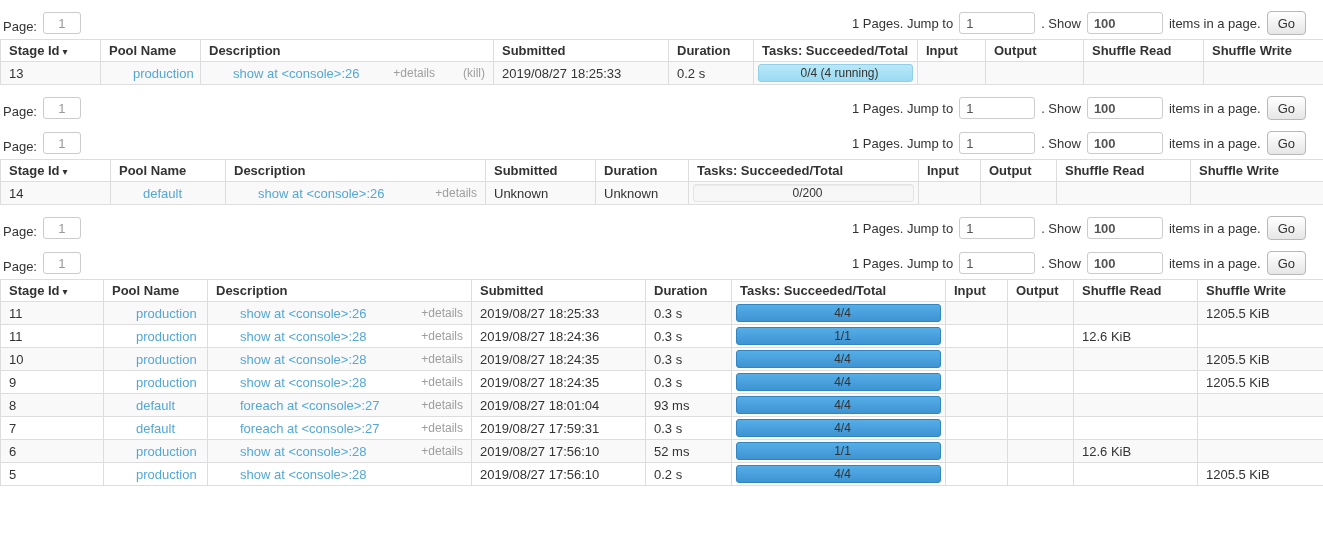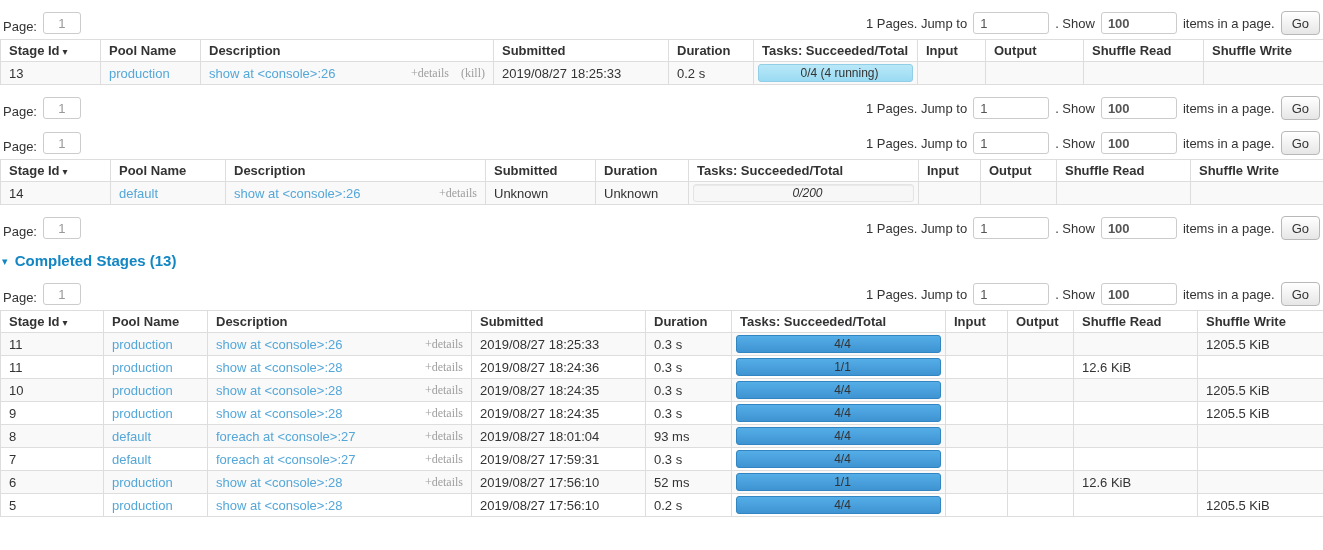--- a/index.html
+++ b/index.html
@@ -11,21 +11,21 @@
     color:#1386c3;font-size:15px;font-weight:bold;margin:12px 0 0 2px;line-height:17px;
     cursor:pointer;
   }
   .section:first-of-type .sec-title{margin-top:2px;}
   .caret{font-size:11px;margin-right:3px;position:relative;top:-1px;display:inline-block;}
   .pagerow{
     display:flex;justify-content:space-between;align-items:center;
     margin:11px 1px 4px 1px;height:24px;
   }
   .pager-left{display:flex;align-items:flex-end;gap:6px;padding-left:2px;}
-  .pager-right{display:flex;align-items:center;gap:6px;padding-right:2px;}
+  .pager-right{display:flex;align-items:center;gap:6px;padding-right:16px;}
   .inp{
     height:18px;border:1px solid #ccc;border-radius:3px;padding:1px 6px;
     font-size:13px;color:#555;font-family:inherit;background:#fff;
   }
   .pg-inp{width:24px;text-align:center;color:#999;}
   .jump-inp{width:62px;}
   .show-inp{width:62px;font-weight:bold;}
   .go-btn{
     height:24px;padding:1px 10px;font-size:13px;color:#333;
     background:linear-gradient(#ffffff,#e6e6e6);border:1px solid #b8b8b8;
@@ -33,33 +33,33 @@
   }
   table.stages-table{
     width:1323px;border-collapse:collapse;table-layout:fixed;font-size:13px;margin:0;
   }
   th,td{
     border:1px solid #ddd;padding:3px 8px;text-align:left;height:15px;
     overflow:hidden;white-space:nowrap;vertical-align:middle;
   }
   th{font-weight:bold;color:#333;background:#fff;}
   tbody tr:nth-child(odd){background:#f9f9f9;}
-  .cell-link{color:#54a7d8;text-decoration:none;cursor:pointer;}
+  .cell-link{color:#54a7d8;text-decoration:none;cursor:pointer;margin-left:24px;}
   .desc-flex{display:flex;justify-content:space-between;align-items:flex-start;}
-  .desc-right{display:flex;gap:12px;flex:none;margin-left:0;font-family:Liberation Serif, serif;}
+  .desc-right{display:flex;gap:28px;flex:none;margin-left:0;}
   .dim{color:#9e9e9e;font-size:12px;cursor:pointer;}
   .tasks-cell{padding:2px 4px;}
   .pbar{
     height:16px;line-height:16px;text-align:center;font-size:12px;color:#333;
     border-radius:3px;
     padding-left:8px;
   }
   .pbar.success{background:linear-gradient(#55aee8,#3f93d2);border:1px solid #3186c1;}
   .pbar.running{background:linear-gradient(#b9e8f8,#9adbf3);border:1px solid #92cfe6;}
-  .pbar.empty{background:#f7f7f7;border:1px solid #e4e4e4;box-shadow:inset 0 1px 1px rgba(0,0,0,.06);font-style:italic;}
+  .pbar.empty{background:#f7f7f7;border:1px solid #e4e4e4;box-shadow:inset 0 1px 1px rgba(0,0,0,.06);}
   .sort-caret{font-size:10px;color:#333;margin-left:3px;}
 </style>
 </head>
 <body>
 
 <div class="section">
 
   <div class="pagerow">
     <div class="pager-left">
       <span>Page:</span>
@@ -225,24 +225,20 @@
       <span>. Show</span>
       <input class="inp show-inp" value="100" style="">
       <span>items in a page.</span>
       <button class="go-btn">Go</button>
     </div>
   </div>
 
 </div>
 
 <div class="section">
-  <h4 class="sec-title">
-    <span class="caret">▾</span>
-    <span>Completed Stages (13)</span>
-  </h4>
 
   <div class="pagerow">
     <div class="pager-left">
       <span>Page:</span>
       <input class="inp pg-inp" value="1" style="">
     </div>
     <div class="pager-right">
       <span>1 Pages. Jump to</span>
       <input class="inp jump-inp" value="1" style="">
       <span>. Show</span>

